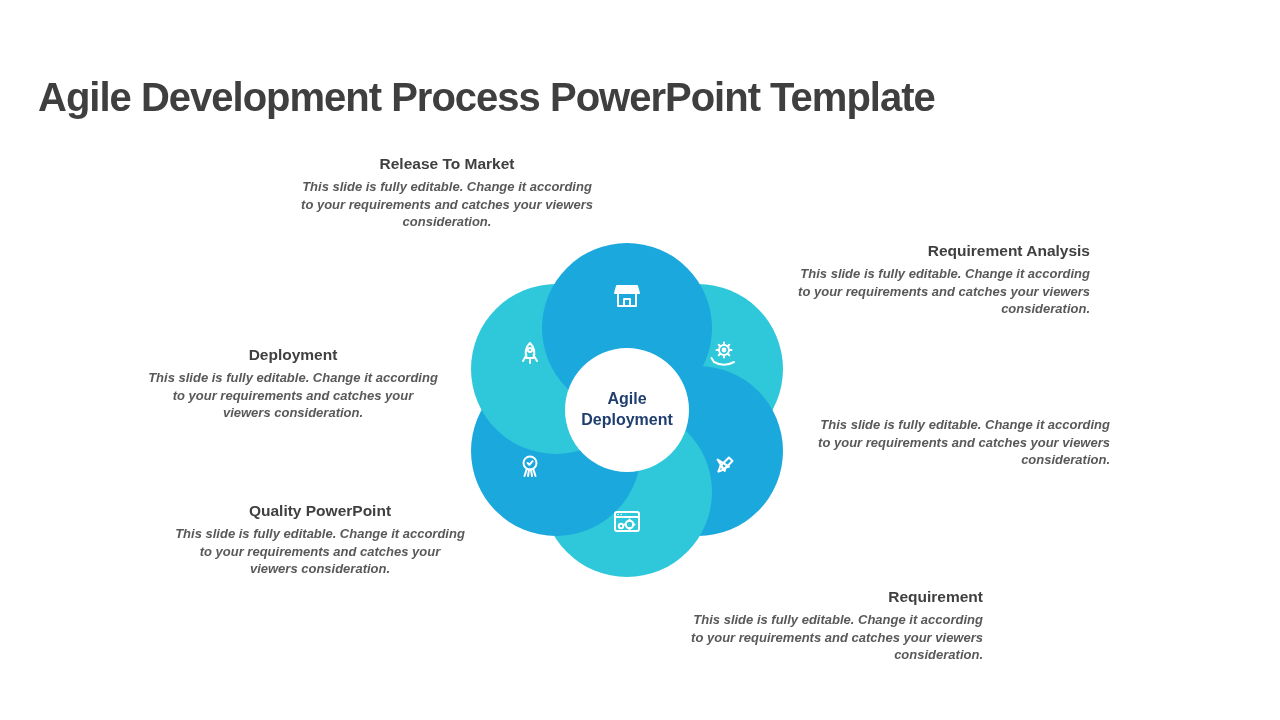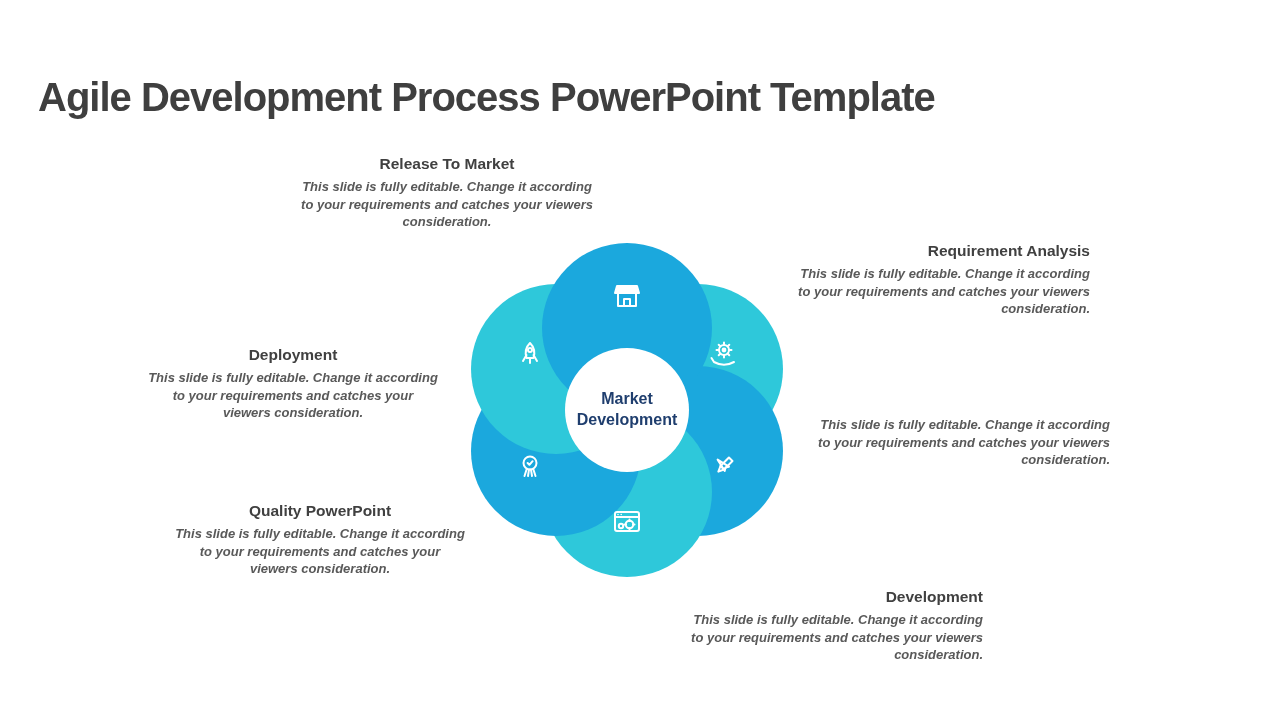--- a/index.html
+++ b/index.html
@@ -93,38 +93,38 @@
 
       <g transform="translate(73,114)">
         <path d="M 0 -11 C 4 -7 5 -1 3.5 4 L -3.5 4 C -5 -1 -4 -7 0 -11 Z"></path>
         <circle cx="0" cy="-4" r="2"></circle>
         <path d="M -3.5 1 L -7 7 M 3.5 1 L 7 7 M 0 4 L 0 9"></path>
       </g>
     </g>
   </svg>
 </div>
 
-<div class="center-label">Market Development</div>
+<div class="center-label">Agile Deployment</div>
 
 <div class="step align-right" style="left:300px;top:155px;width:294px;">
   <p class="step-title">Release To Market</p>
   <p class="step-desc">This slide is fully editable. Change it according to your requirements and catches your viewers consideration.</p>
 </div>
 
 <div class="step align-left" style="left:790px;top:242px;width:300px;">
   <p class="step-title">Requirement Analysis</p>
   <p class="step-desc">This slide is fully editable. Change it according to your requirements and catches your viewers consideration.</p>
 </div>
 
 <div class="step align-left" style="left:815px;top:416px;width:295px;">
   <p class="step-desc">This slide is fully editable. Change it according to your requirements and catches your viewers consideration.</p>
 </div>
 
 <div class="step align-left" style="left:683px;top:588px;width:300px;">
-  <p class="step-title">Development</p>
+  <p class="step-title">Requirement</p>
   <p class="step-desc">This slide is fully editable. Change it according to your requirements and catches your viewers consideration.</p>
 </div>
 
 <div class="step align-right" style="left:175px;top:502px;width:290px;">
   <p class="step-title">Quality PowerPoint</p>
   <p class="step-desc">This slide is fully editable. Change it according to your requirements and catches your viewers consideration.</p>
 </div>
 
 <div class="step align-right" style="left:148px;top:346px;width:290px;">
   <p class="step-title">Deployment</p>

